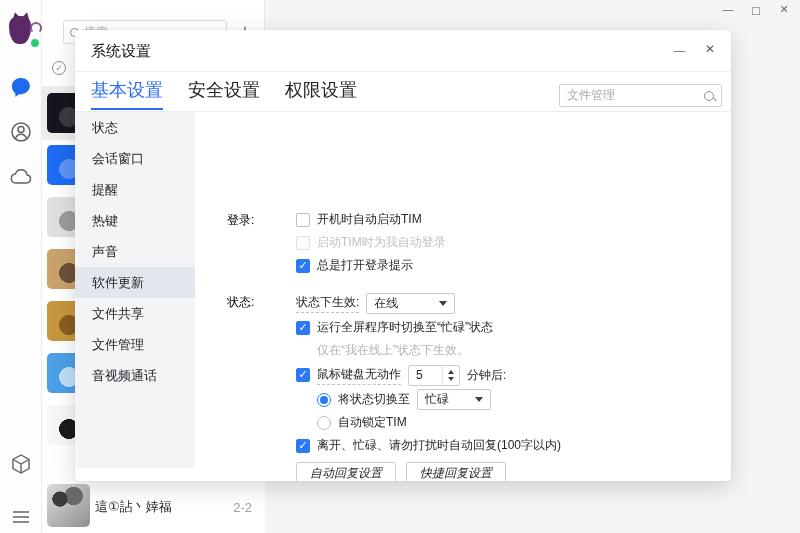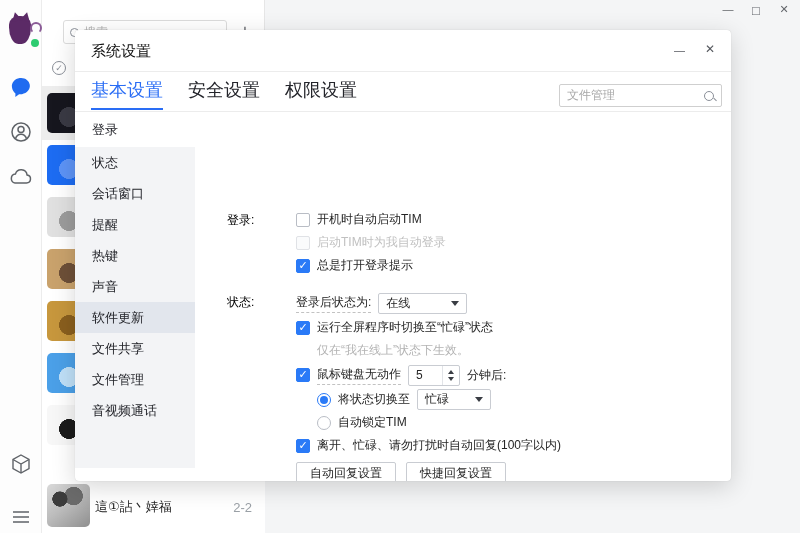--- a/index.html
+++ b/index.html
@@ -69,21 +69,21 @@
   .radio.selected { border-color:#2a7af7; }
   .radio.selected::after { content:""; position:absolute; left:2px; top:2px; width:8px; height:8px; border-radius:50%; background:#2a7af7; }
   .indent { padding-left:21px; }
   .select { height:21px; border:1px solid #c9ccd2; border-radius:2px; background:#fff; display:flex; align-items:center; justify-content:space-between; padding:0 7px; color:#262626; }
   .caret { width:0; height:0; border-left:4px solid transparent; border-right:4px solid transparent; border-top:5px solid #3a3d44; margin-left:8px; }
   .spin { width:52px; height:21px; border:1px solid #c9ccd2; border-radius:2px; display:flex; align-items:stretch; background:#fff; }
   .spin-val { flex:1; padding-left:7px; line-height:19px; }
   .spin-arrows { width:17px; border-left:1px solid #e2e4e8; display:flex; flex-direction:column; align-items:center; justify-content:center; gap:3px; }
   .arr-up { width:0; height:0; border-left:3.5px solid transparent; border-right:3.5px solid transparent; border-bottom:4.5px solid #3a3d44; }
   .arr-dn { width:0; height:0; border-left:3.5px solid transparent; border-right:3.5px solid transparent; border-top:4.5px solid #3a3d44; }
-  .btn { height:22px; border:1px solid #c9ccd2; border-radius:2px; background:#fff; font-size:12px; color:#262626; padding:0 13px; margin-right:10px; line-height:20px; font-family:inherit; }
+  .btn { height:22px; border:1px solid #c9ccd2; border-radius:2px; background:#fff; font-size:12px; color:#262626; padding:0 13px; margin-right:10px; line-height:20px; font-family:inherit;font-style:italic; }
   .mag { width:9px; height:9px; border:1.3px solid #8a8f98; border-radius:50%; position:relative; flex:none; }
   .mag::after { content:""; position:absolute; width:4px; height:1.3px; background:#8a8f98; transform:rotate(45deg); right:-3.5px; bottom:-1px; }
 </style>
 </head>
 <body>
 
 <div class="rail">
   <div class="rail-avatar">
     <div class="cat-body">
       <div class="cat-ear1"></div>
@@ -170,21 +170,20 @@
         <div class="tab">安全设置</div>
         <div class="tab">权限设置</div>
       </div>
     <div class="dlg-search">
       <span>文件管理</span>
       <span class="mag" style="width:10px;height:10px"></span>
     </div>
   </div>
   <div class="dlg-body">
     <div class="nav" id="nav">
-        <div class="nav-item active">登录</div>
         <div class="nav-item">状态</div>
         <div class="nav-item">会话窗口</div>
         <div class="nav-item">提醒</div>
         <div class="nav-item">热键</div>
         <div class="nav-item">声音</div>
         <div class="nav-item hover">软件更新</div>
         <div class="nav-item">文件共享</div>
         <div class="nav-item">文件管理</div>
         <div class="nav-item">音视频通话</div>
       </div>
@@ -203,21 +202,21 @@
             <div class="row">
               <span class="cb checked"></span>
               <span class="lbl">总是打开登录提示</span>
             </div>
           </div>
         </div>
         <div class="section" style="top: 178px;">
           <div class="sec-label">状态:</div>
           <div class="sec-rows">
             <div class="row tall">
-              <span class="lbl u-dash">登录后状态为:</span>
+              <span class="lbl u-dash">状态下生效:</span>
               <span class="select" style="width: 89px;">
                 <span>在线</span>
                 <span class="caret"></span>
               </span>
             </div>
             <div class="row">
               <span class="cb checked"></span>
               <span class="lbl">运行全屏程序时切换至“忙碌”状态</span>
             </div>
             <div class="row">

